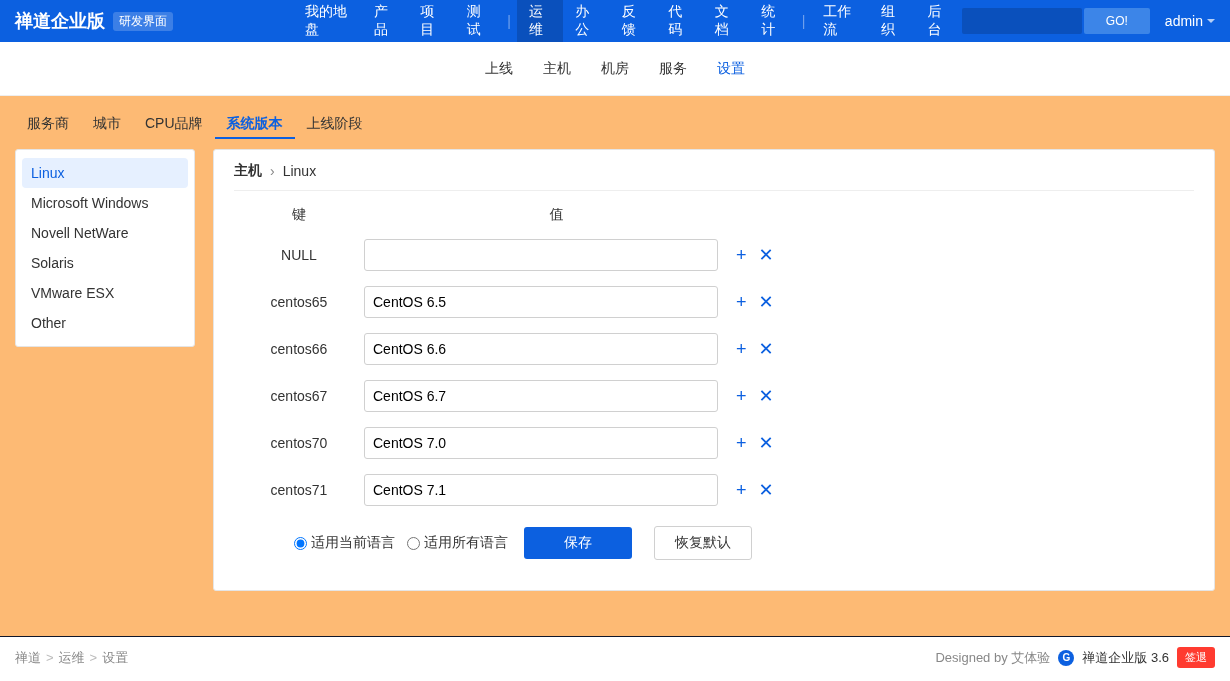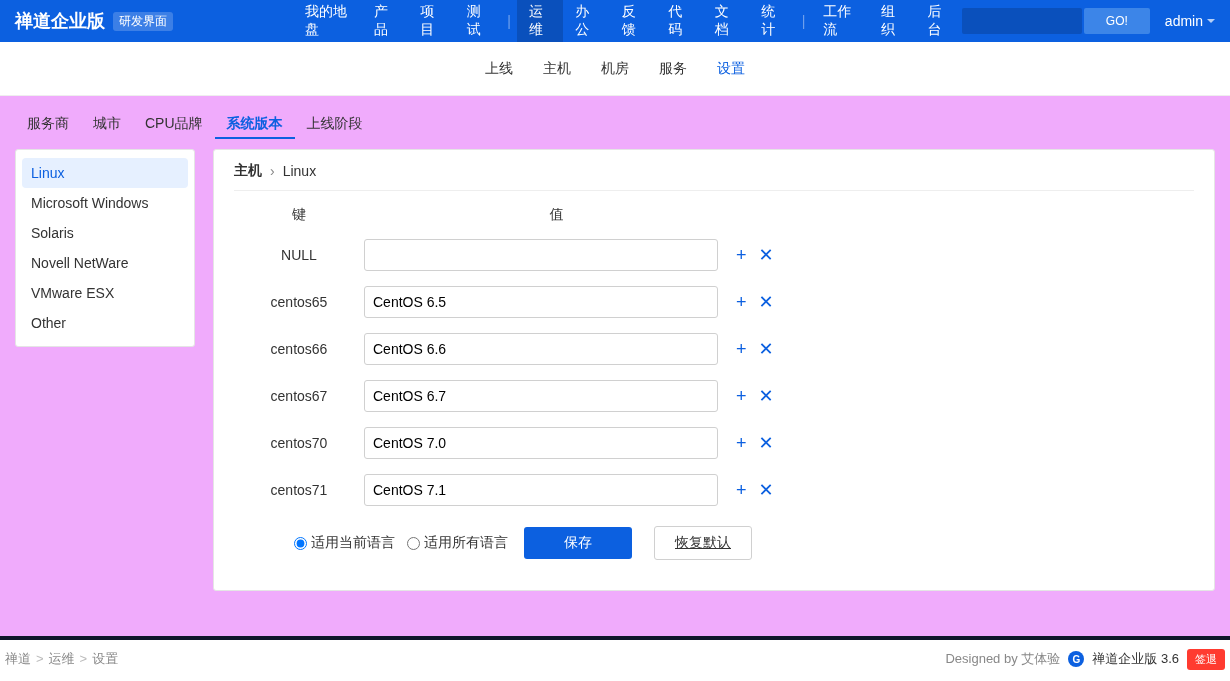--- a/index.html
+++ b/index.html
@@ -18,21 +18,21 @@
 .search-box button { background: #3c85e8; color: #fff; border: none; height: 26px; padding: 0 22px; margin-left: 2px; cursor: pointer; border-radius: 2px; font-size: 12px; }
 .user-menu { margin-left: 15px; color: #fff; cursor: pointer; display: flex; align-items: center; }
 .caret { display:inline-block; width:0; height:0; border-left:4px solid transparent; border-right:4px solid transparent; border-top:4px solid rgba(255,255,255,0.7); margin-left:4px; }
 
 
 .subnav { height: 54px; display: flex; align-items: center; justify-content: center; border-bottom: 1px solid #eee; background:#fff; }
 .subnav a { padding: 0 15px; color: #333; text-decoration: none; cursor: pointer; }
 .subnav a.active { color: #0c60e0; }
 
 
-.page-body { background: #f0abfc; padding: 15px; min-height: 540px; }
+.page-body { background: #fdba74; padding: 15px; min-height: 540px; }
 .tabbar { display: flex; margin-bottom: 10px; }
 .tabbar a { padding: 4px 12px; color: #333; text-decoration: none; cursor: pointer; }
 .tabbar a.active { color: #0c60e0; border-bottom: 2px solid #0c60e0; font-weight: bold; }
 
 .content-row { display: flex; gap: 18px; }
 .sidebar { width: 180px; background: #fff; border: 1px solid #e5e5e5; border-radius: 3px; padding: 8px 0; align-self: flex-start; }
 .sidebar-item { padding: 7px 15px; cursor: pointer; color: #333; }
 .sidebar-item.active { background: #e6f0ff; color: #0c60e0; border-radius:4px; margin:0 6px; padding:7px 9px; }
 
 .main-panel { flex: 1; background: #fff; border: 1px solid #e5e5e5; border-radius: 3px; padding: 12px 20px 30px 20px; }
@@ -47,24 +47,24 @@
 .icon-btn { color: #0c60e0; cursor: pointer; font-size: 18px; line-height: 1; user-select: none; }
 .icon-x { font-weight: normal; }
 
 .header-row { display: flex; margin-top: 15px; }
 .header-row .form-label, .header-row .form-value-h { font-weight: normal; text-align: center; }
 .header-row .form-value-h { width: 385px; }
 
 .footer-row { display: flex; align-items: center; margin-top: 20px; margin-left: 60px; gap: 12px; }
 .radio-label { display: flex; align-items: center; gap: 4px; cursor: pointer; }
 .btn-primary { background: #0c60e0; color: #fff; border: none; padding: 7px 40px; border-radius: 3px; cursor: pointer; margin-left: 4px; font-size:14px; }
-.btn-default { background: #fff; color: #333; border: 1px solid #d0d0d0; padding: 7px 20px; border-radius: 3px; cursor: pointer; margin-left: 10px; font-size:14px;text-decoration:underline; }
-
-
-.page-footer { height: 42px; border-top: 4px solid #0f172a; display: flex; align-items: center; padding: 0 5px; font-size: 13px; color: #888; background:#fff;gap:16px; }
+.btn-default { background: #fff; color: #333; border: 1px solid #d0d0d0; padding: 7px 20px; border-radius: 3px; cursor: pointer; margin-left: 10px; font-size:14px; }
+
+
+.page-footer { height: 42px; border-top: 1px solid #0f172a; display: flex; align-items: center; padding: 0 15px; font-size: 13px; color: #888; background:#fff;gap:16px; }
 .footer-crumb a { color: #888; text-decoration: none; }
 .footer-crumb .sep2 { margin: 0 5px; color: #bbb; }
 .footer-right { margin-left: auto; display: flex; align-items: center; gap: 8px; }
 .logo-dot { width:16px; height:16px; border-radius:50%; background:#0c60e0; display:inline-flex; align-items:center; justify-content:center; color:#fff; font-size:10px; font-weight:bold; }
 .ver-text { color:#333; }
 .btn-logout { background:#ff3b30; color:#fff; border:none; padding:3px 8px; border-radius:3px; cursor:pointer; font-size:11px; }
 </style>
 </head>
 <body>
 
@@ -111,22 +111,22 @@
       <a>服务商</a>
       <a>城市</a>
       <a>CPU品牌</a>
       <a class="active">系统版本</a>
       <a>上线阶段</a>
     </div>
   <div class="content-row">
     <div class="sidebar" id="sidebar">
         <div class="sidebar-item active">Linux</div>
         <div class="sidebar-item">Microsoft Windows</div>
+        <div class="sidebar-item">Novell NetWare</div>
         <div class="sidebar-item">Solaris</div>
-        <div class="sidebar-item">Novell NetWare</div>
         <div class="sidebar-item">VMware ESX</div>
         <div class="sidebar-item">Other</div>
       </div>
     <div class="main-panel">
       <div class="crumb">
         <span class="bold">主机</span>
         <span class="arrow">›</span>
         <span>Linux</span>
       </div>
       <div class="header-row">

